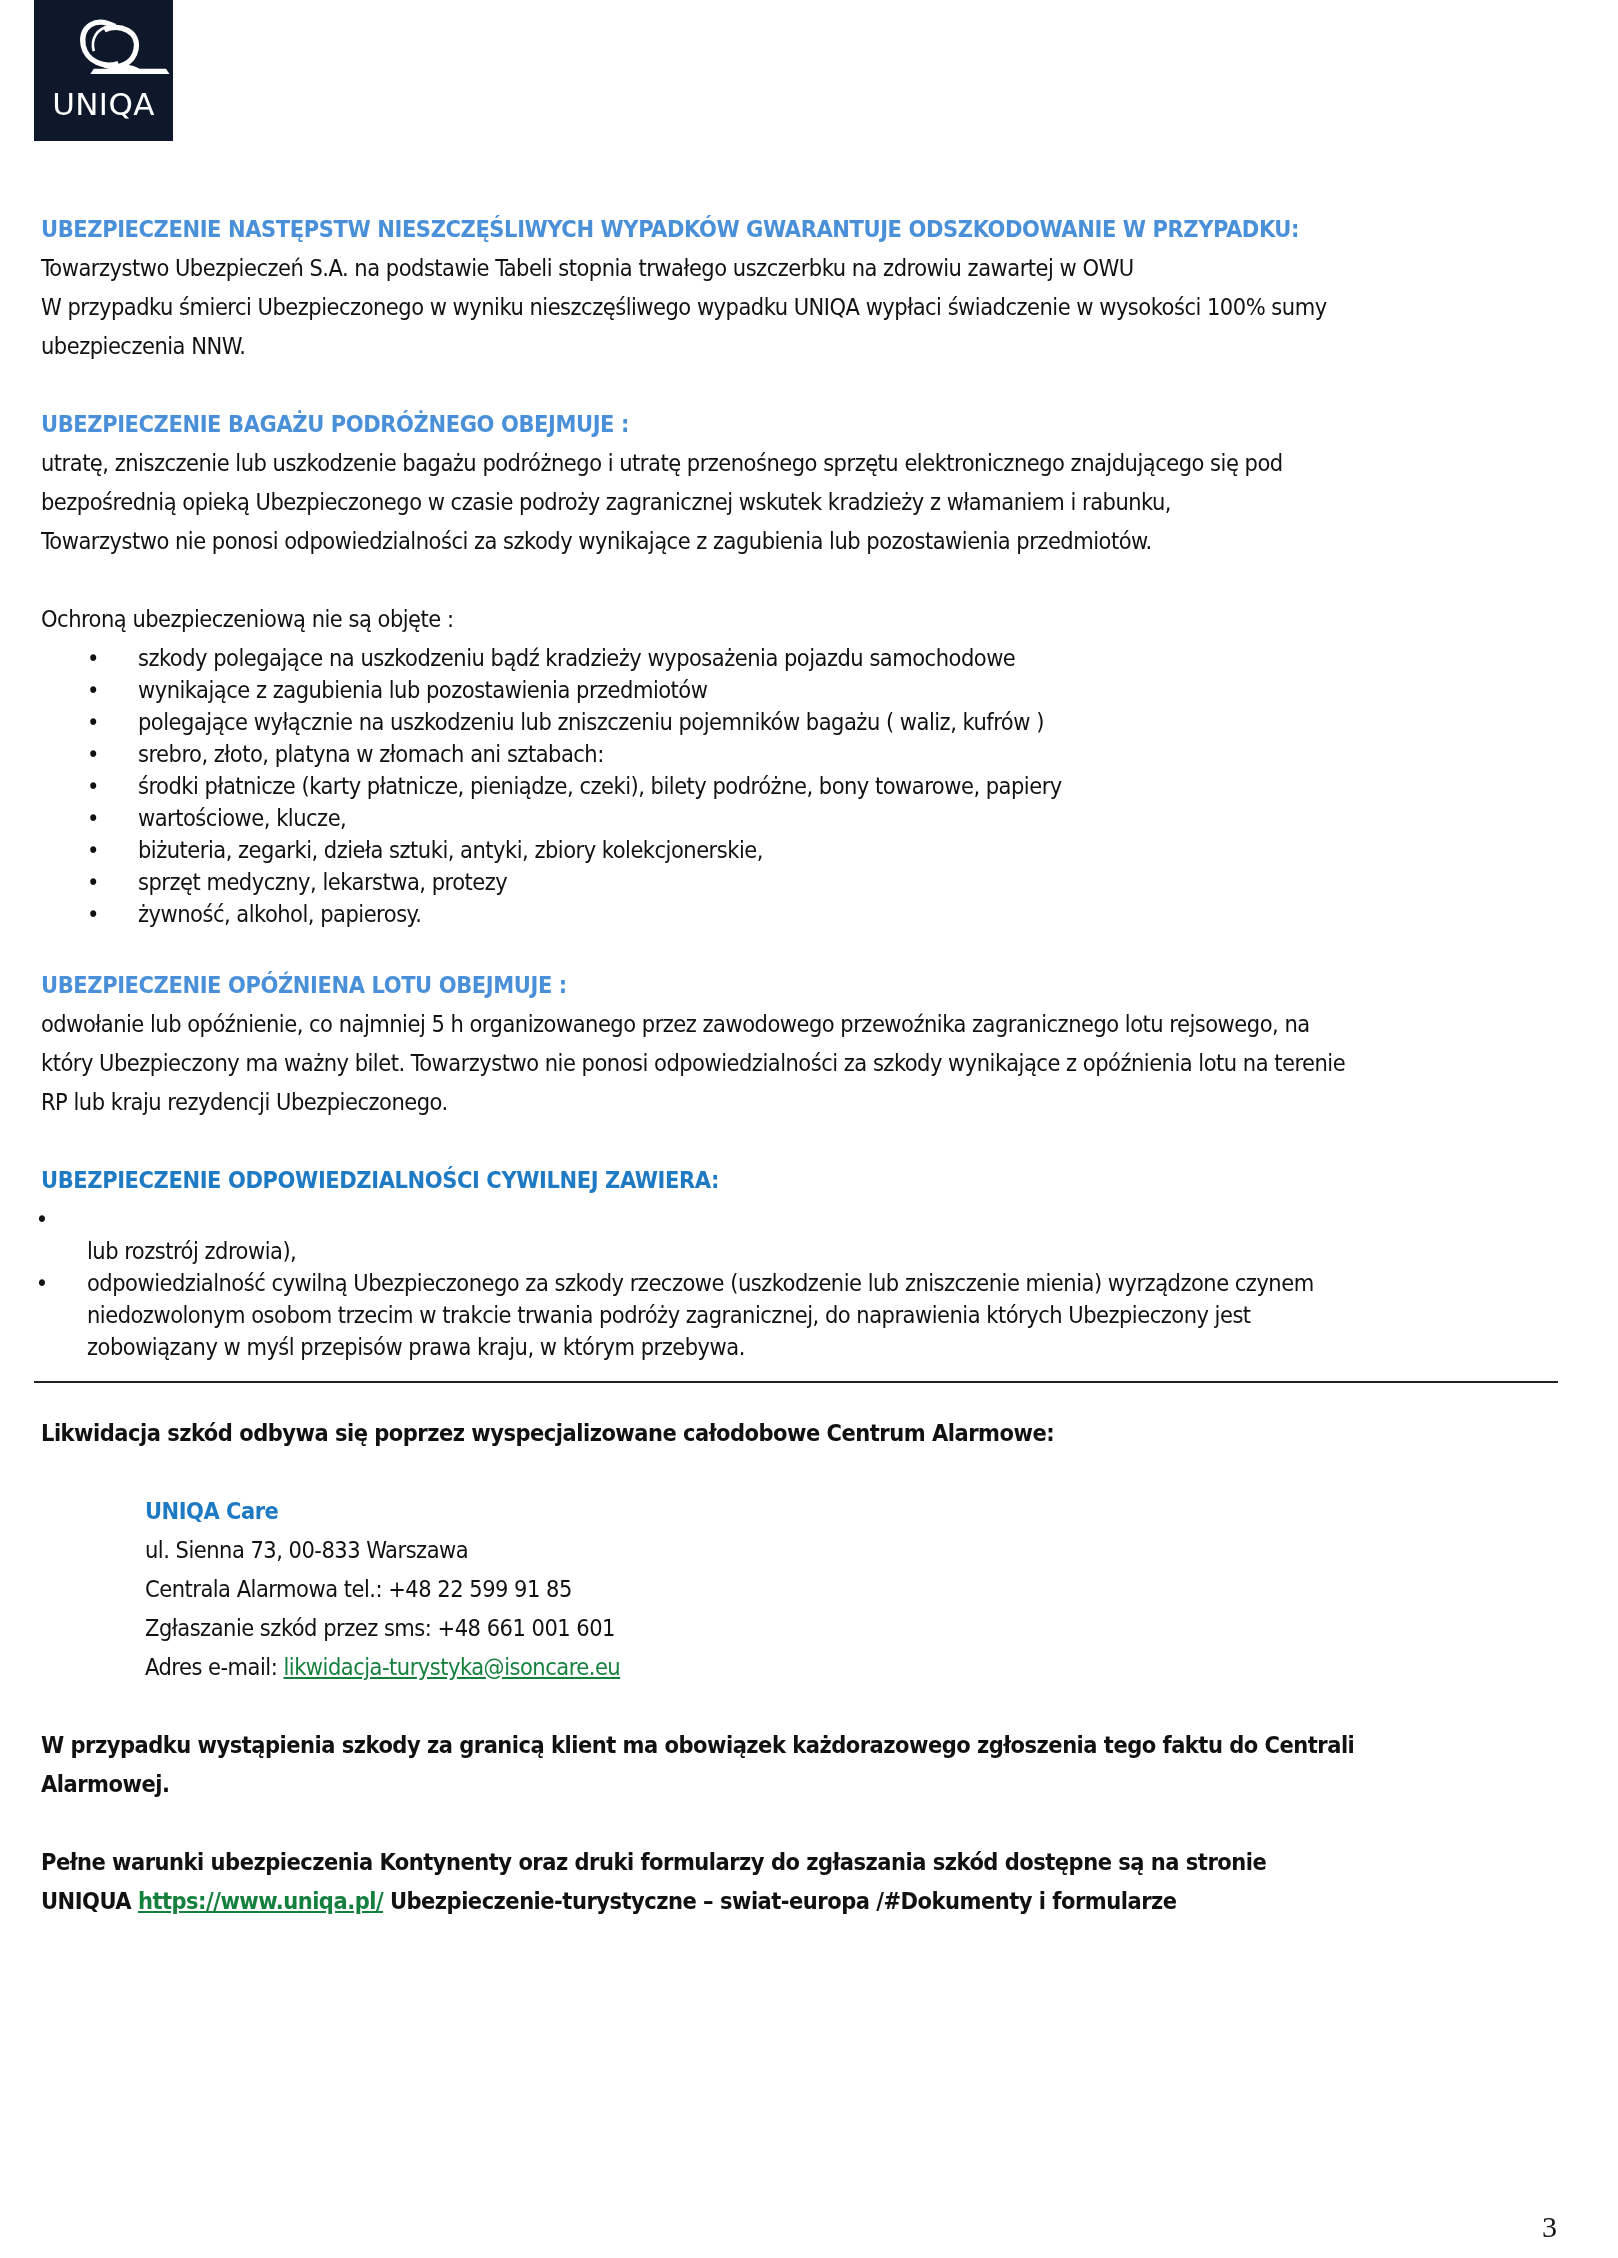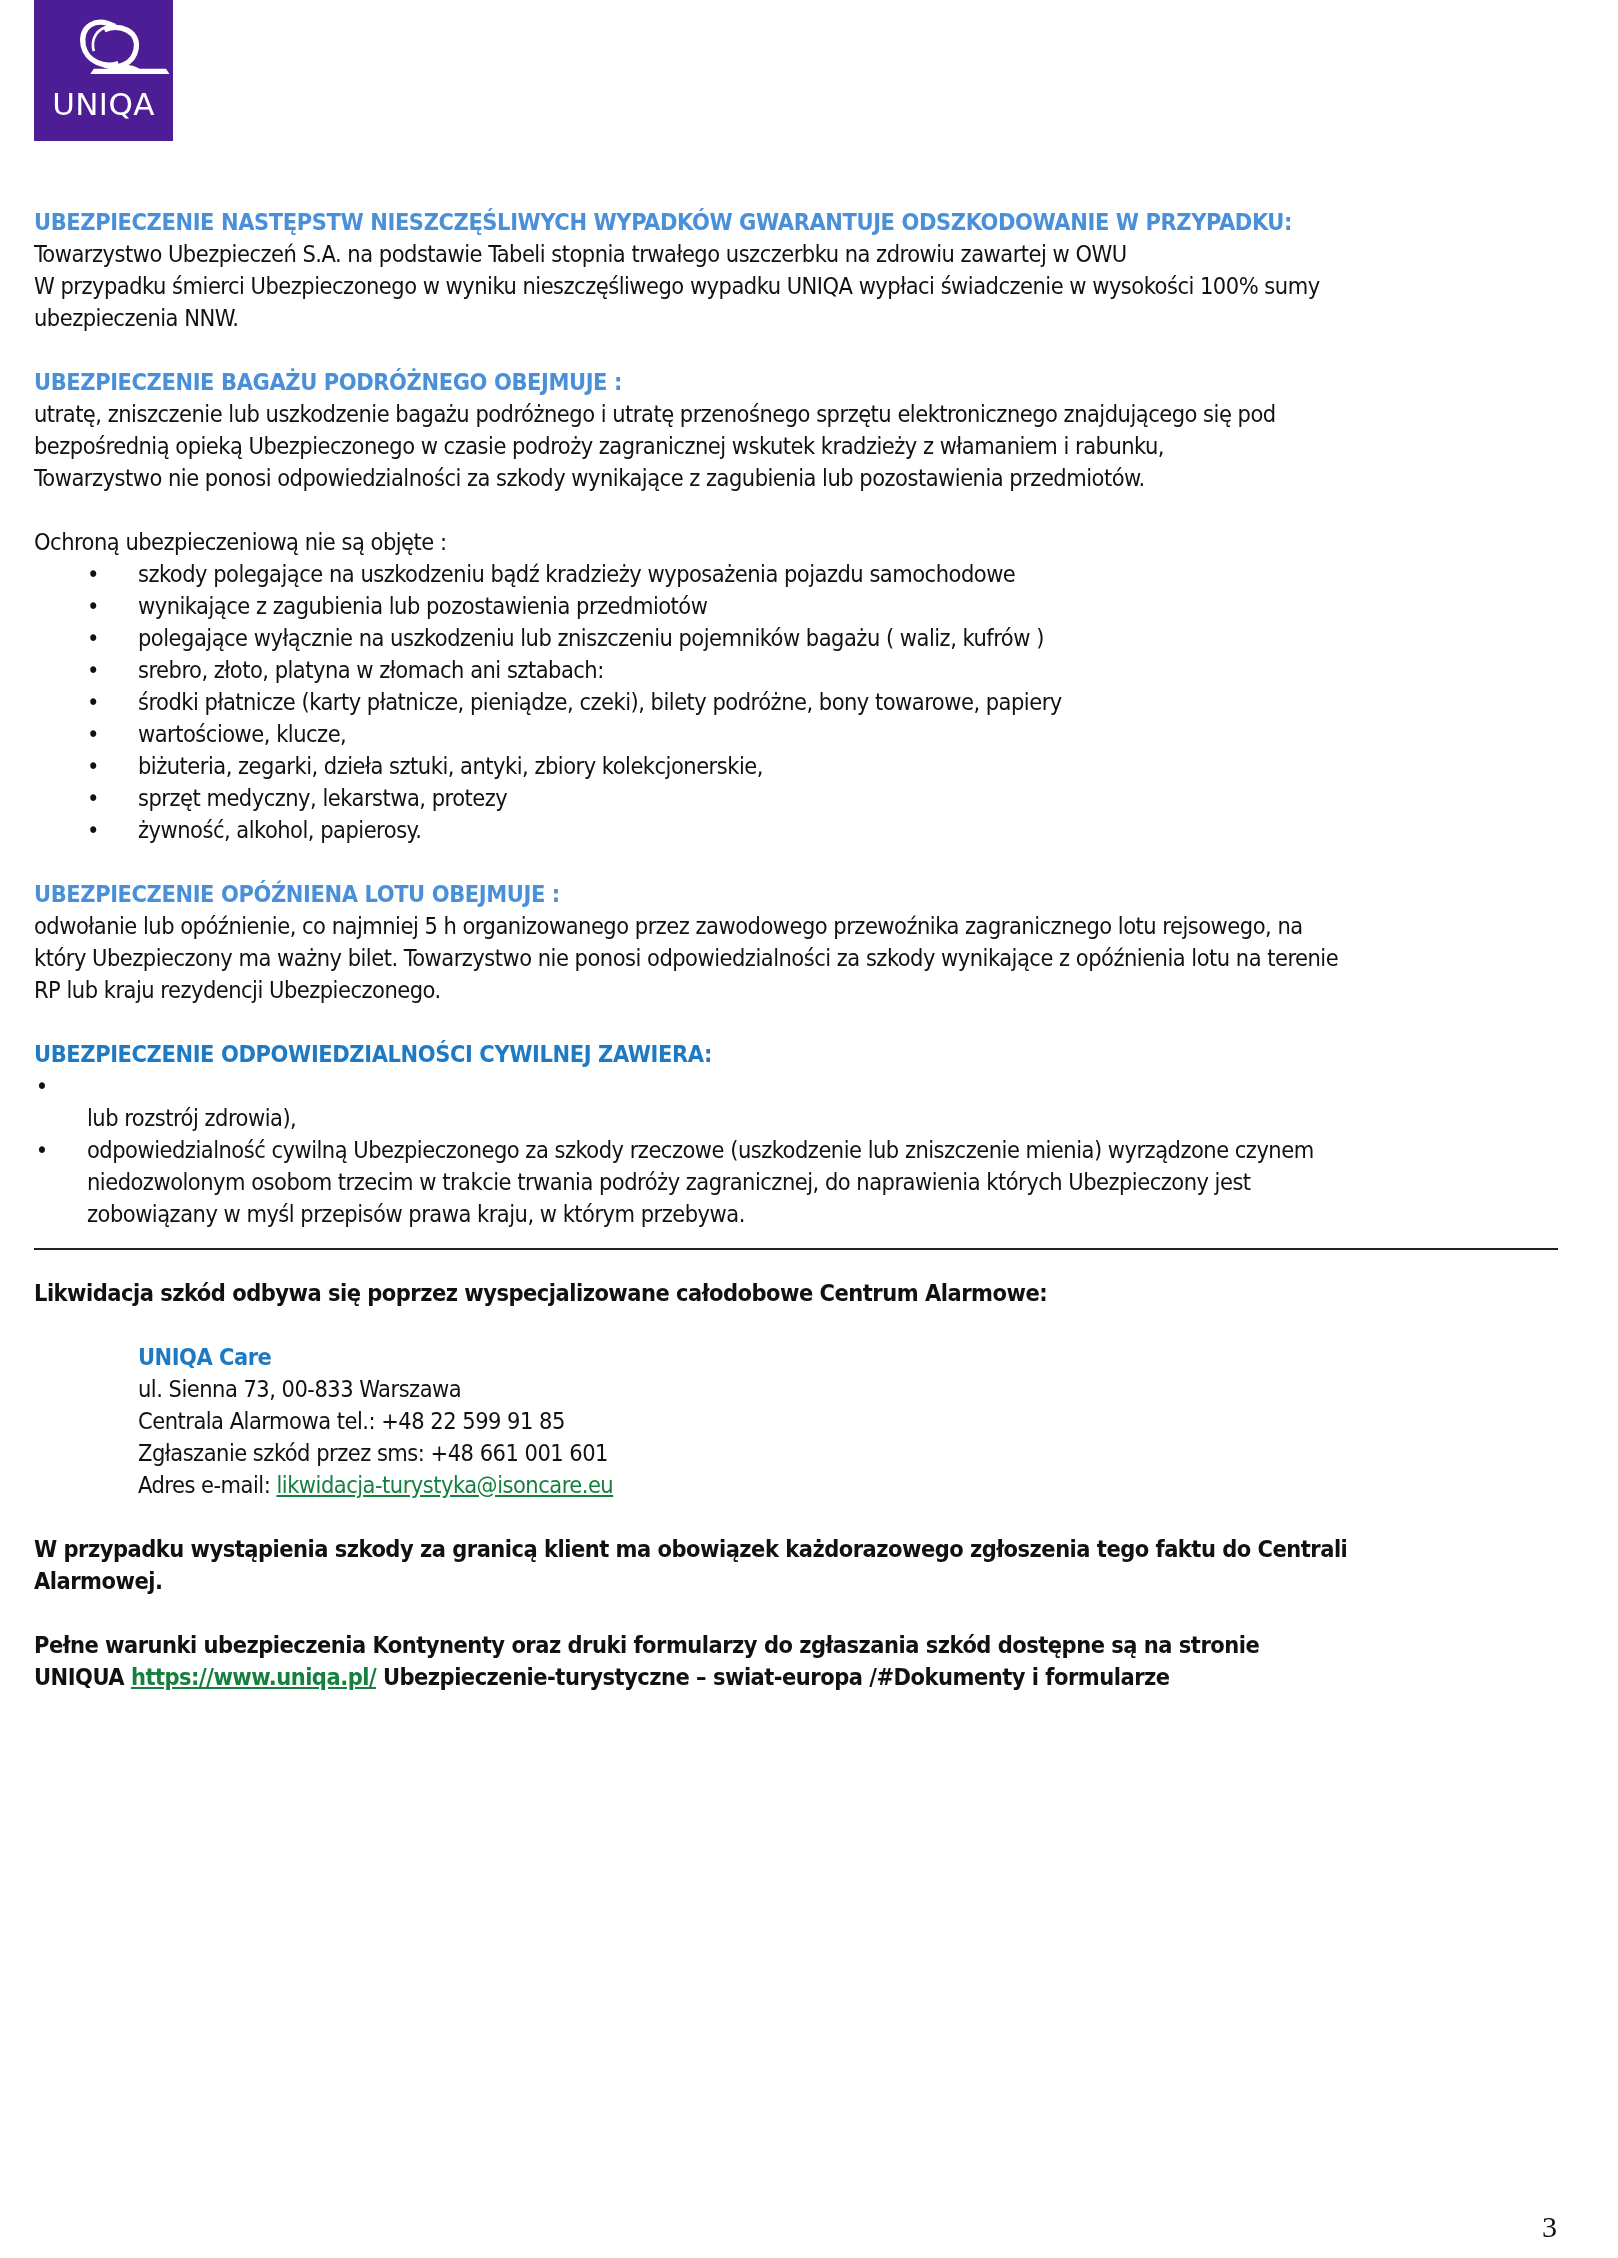--- a/index.html
+++ b/index.html
@@ -8,21 +8,21 @@
       height: 2258px;
       position: relative;
       overflow: hidden;
       font-family: "DejaVu Sans", sans-serif;
       color: #111111;
     }
     .logo {
       position: absolute;
       left: 34px; top: 0;
       width: 139px; height: 141px;
-      background: #4c1d95;
+      background: #0f172a;
     }
     .logo svg { position: absolute; left: 0; top: 0; }
     .logo-text {
       position: absolute;
       left: 0; width: 139px;
       top: 86px;
       text-align: center;
       color: #ffffff;
       font-family: "DejaVu Sans", sans-serif;
       font-size: 31px;
@@ -32,21 +32,21 @@
     .content {
       position: absolute;
       left: 34px;
       top: 206px;
       width: 1526px;
       font-size: 23.4px;
       line-height: 32px;
       letter-spacing: -0.5px;
       font-stretch: condensed;
     }
-    .content p { margin: 0; }
+    .content p { margin: 7px; }
     .h-blue {
       font-weight: bold;
       color: #4a90d9;
       letter-spacing: -0.4px;
     }
     .h-blue-dark {
       font-weight: bold;
       color: #1f7ac4;
       letter-spacing: -0.4px;
     }

